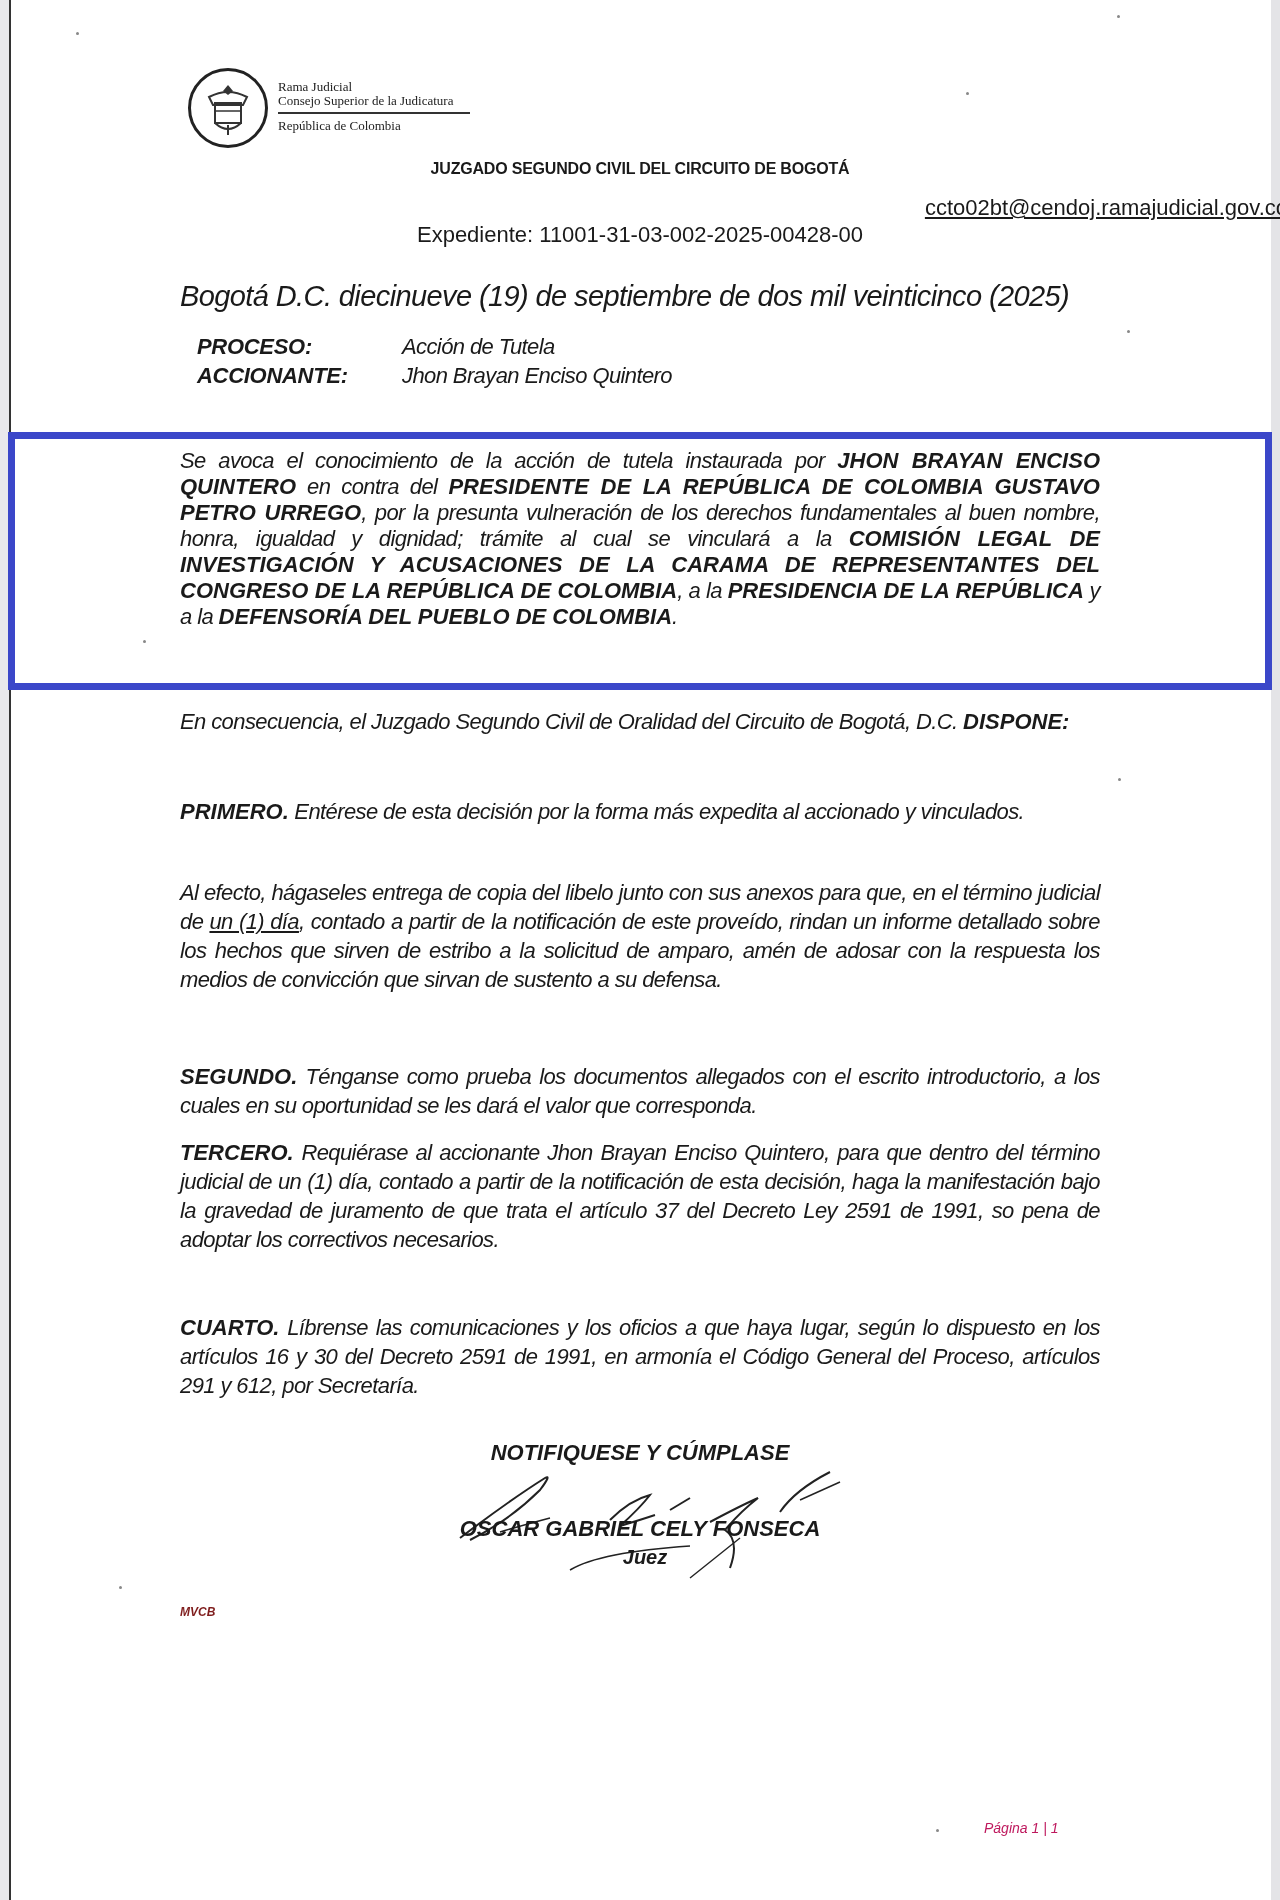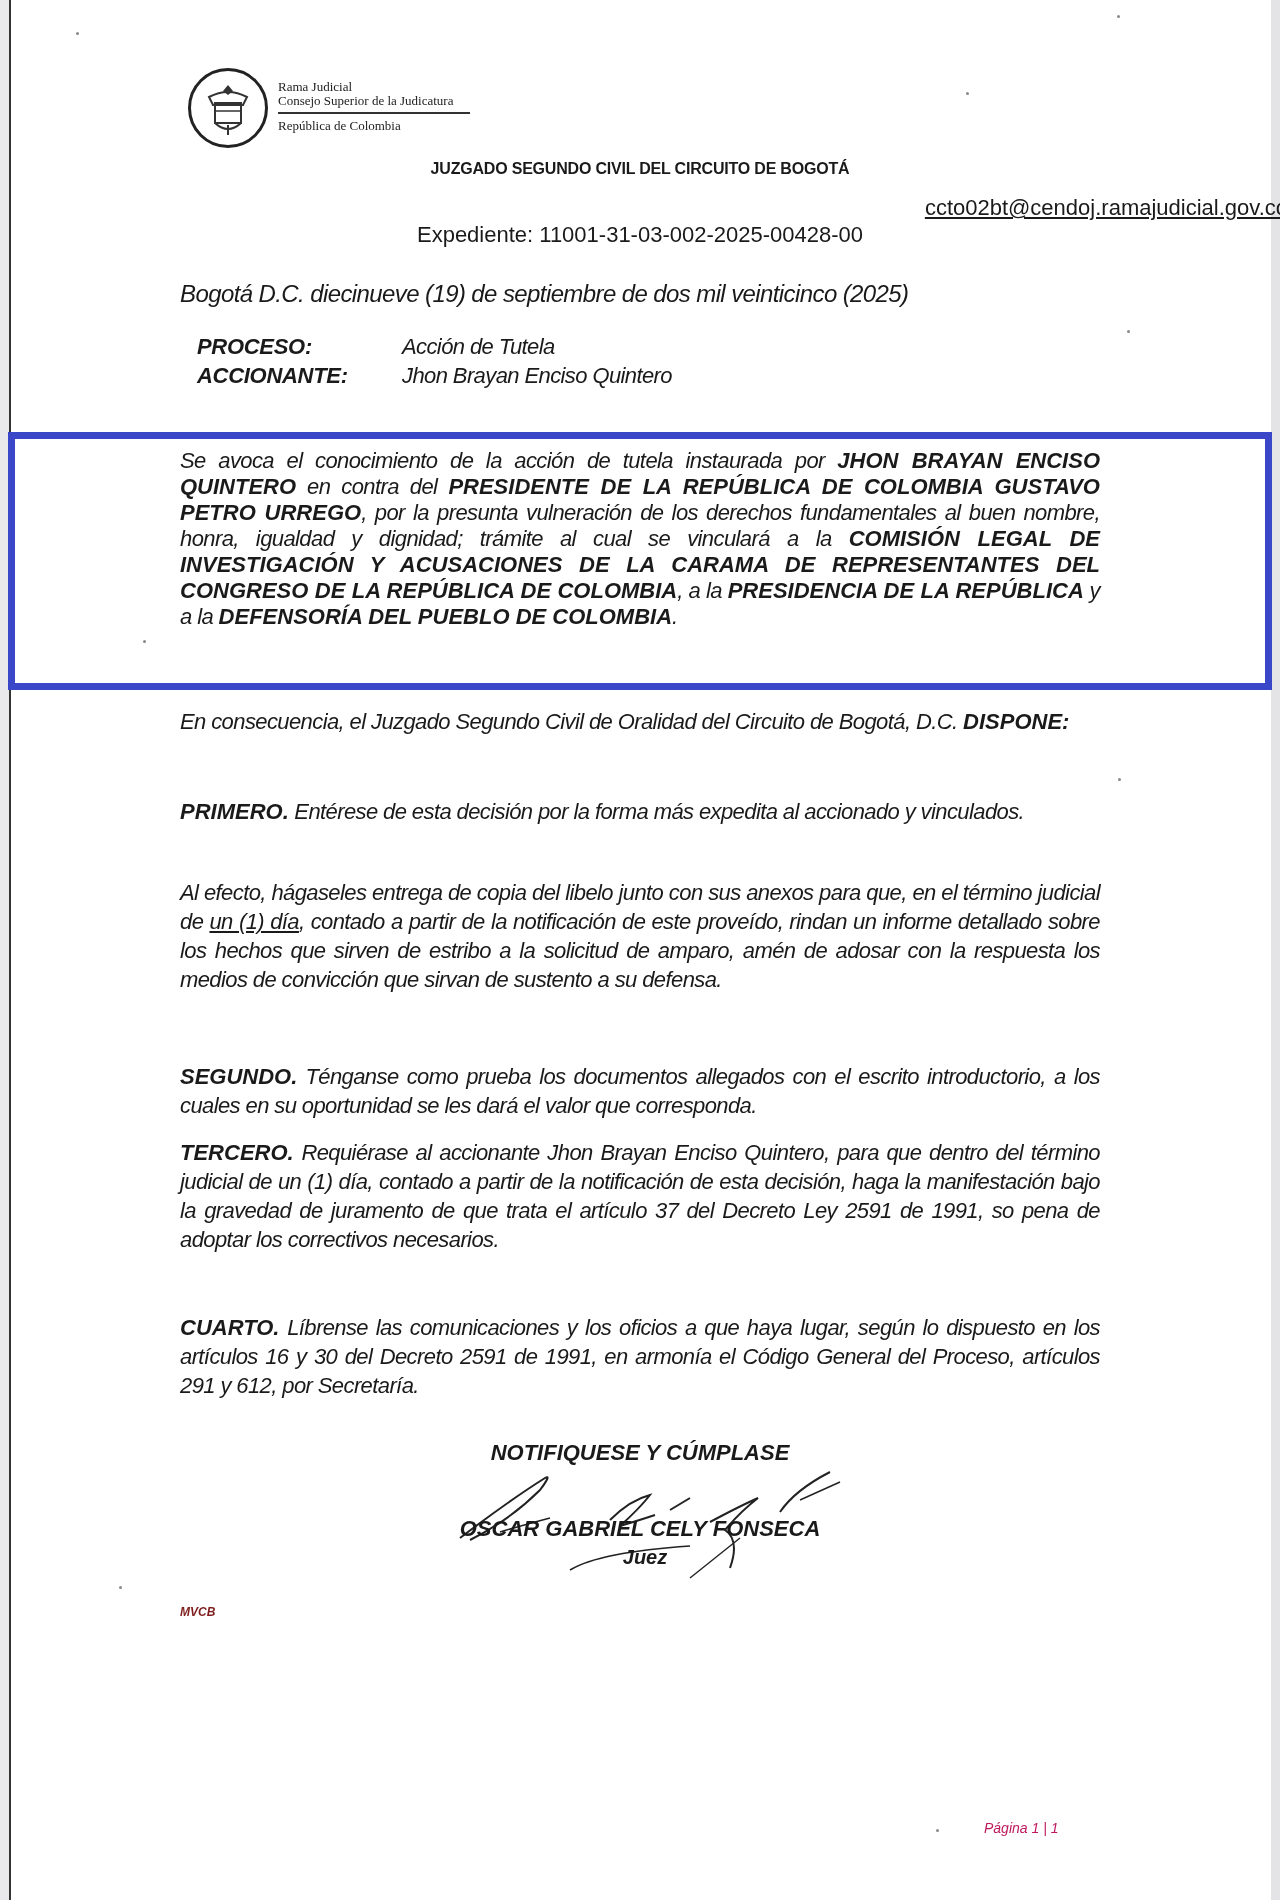--- a/index.html
+++ b/index.html
@@ -14,21 +14,21 @@
 
   .logo { position: absolute; left: 188px; top: 68px; width: 80px; height: 80px; border: 3px solid #222; border-radius: 50%; box-sizing: border-box; }
   .logo svg { position: absolute; left: 14px; top: 10px; }
   .logo-text { position: absolute; left: 278px; top: 80px; font-family: "Liberation Serif", serif; font-size: 13px; line-height: 14px; color: #222; }
   .logo-text .rule { width: 192px; height: 2px; background: #333; margin: 4px 0 5px; }
 
   .court-title { position: absolute; left: 0; width: 1280px; top: 160px; text-align: center; font-weight: bold; font-size: 16px; letter-spacing: -0.2px; }
   .court-email { position: absolute; left: 8px; width: 1280px; top: 195px; text-align: right; font-size: 22px; text-decoration: underline; }
   .court-exp { position: absolute; left: 0; width: 1280px; top: 222px; text-align: center; font-size: 22px; }
 
-  .txt { font-style: italic; font-size: 24px; letter-spacing: -0.6px; }
+  .txt { font-style: italic; font-size: 29px; letter-spacing: -0.6px; }
   .date { position: absolute; left: 180px; top: 280px; }
 
   .meta { position: absolute; left: 197px; top: 332px; }
   .meta-row { display: flex; height: 29px; line-height: 29px; }
   .meta-row .lab { width: 205px; font-weight: bold; font-style: italic; font-size: 22px; letter-spacing: -0.3px; }
   .meta-row .val { font-style: italic; font-size: 22px; letter-spacing: -0.6px; }
 
   .highlight { position: absolute; left: 8px; top: 432px; width: 1264px; height: 258px; border: 7px solid #3b47c9; box-sizing: border-box; }
   .para { position: absolute; left: 180px; width: 920px; text-align: justify; line-height: 26.5px; font-style: italic; font-size: 22px; letter-spacing: -0.6px; }
   .para b { font-weight: bold; letter-spacing: 0; }

